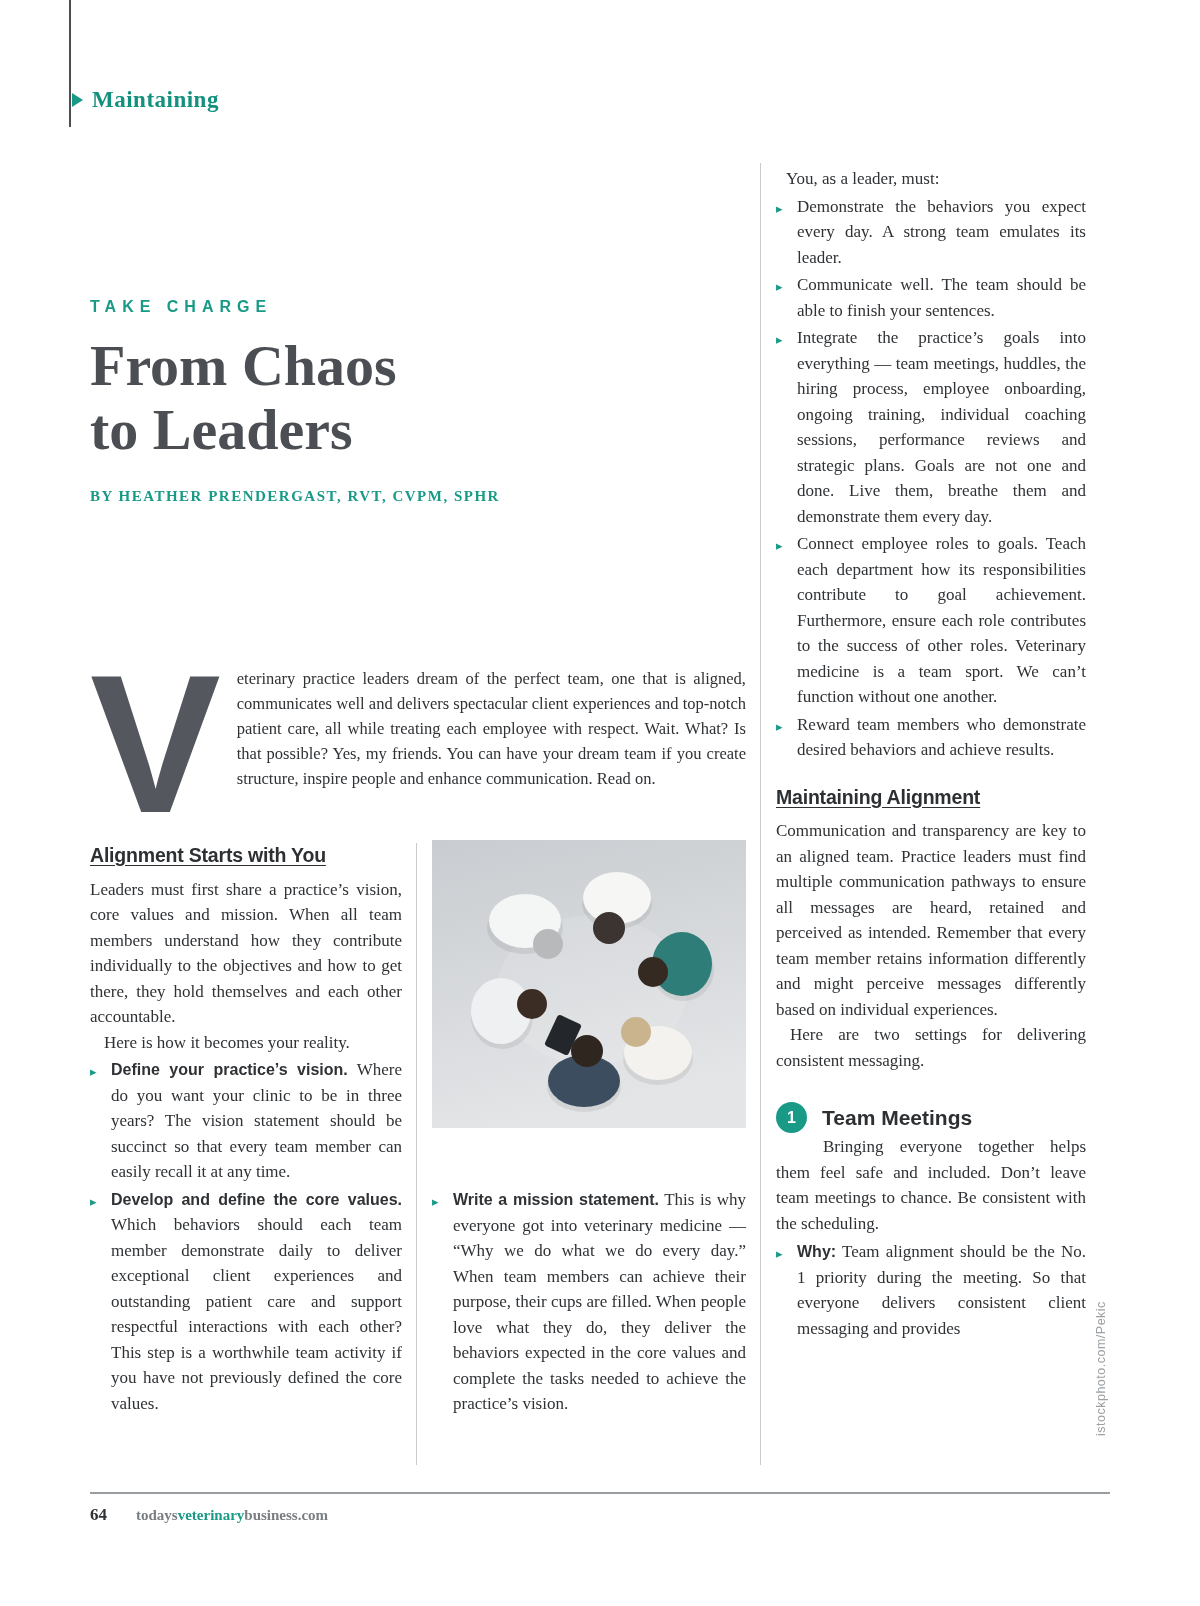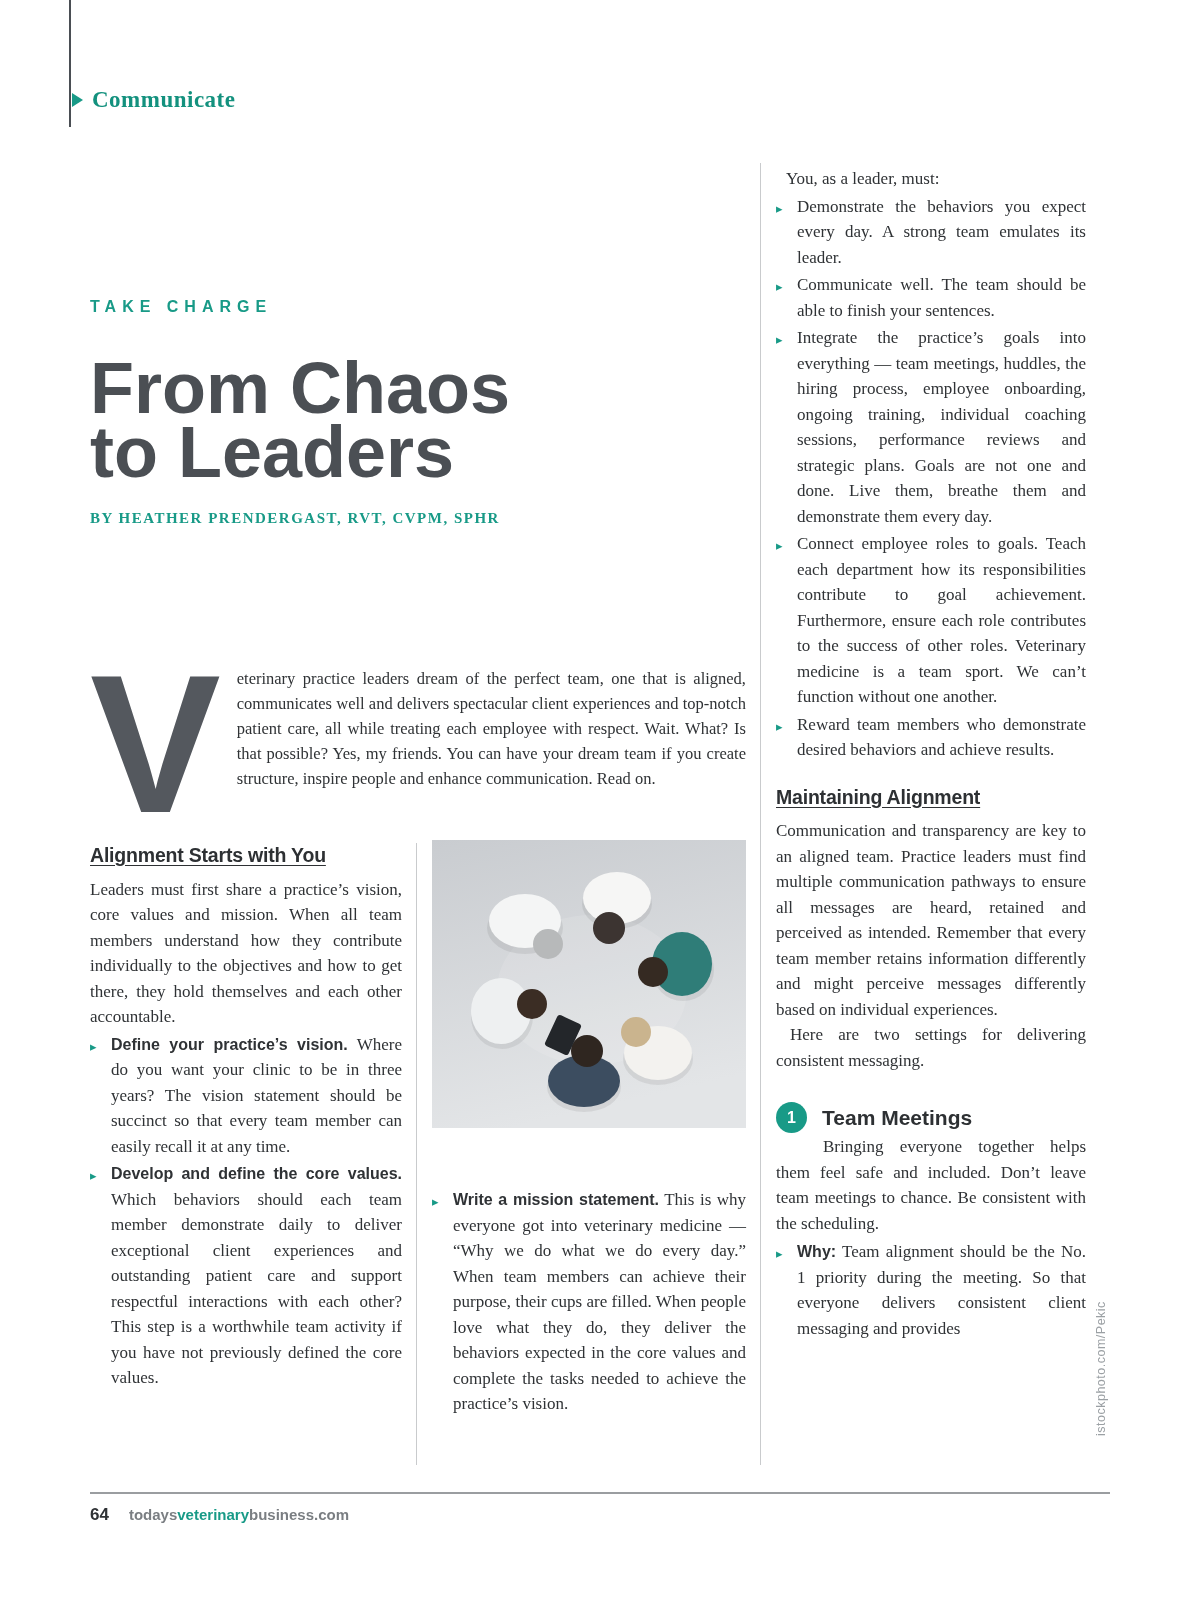--- a/index.html
+++ b/index.html
@@ -14,21 +14,21 @@
     position:relative;width:1200px;height:1606px;overflow:hidden;
     font-family:"Liberation Serif",serif;color:var(--ink);
   }
   .corner-line{position:absolute;left:69px;top:0;width:2px;height:127px;background:#4a4e53}
   .section-label{position:absolute;left:72px;top:87px;display:flex;align-items:center;gap:9px}
   .arrow-icon{width:0;height:0;border-left:11px solid var(--teal);border-top:7px solid transparent;border-bottom:7px solid transparent}
   .section-label .txt{font-family:"Liberation Serif",serif;font-weight:bold;font-size:23px;color:#13917e;letter-spacing:.5px}
 
   .headline{position:absolute;left:90px;top:298px;width:656px;text-align:left}
   .kicker{font-family:"Liberation Sans",sans-serif;font-weight:bold;font-size:16px;letter-spacing:6px;color:var(--teal)}
-  .title{margin-top:40px;font-family:Liberation Sans, sans-serif;font-weight:bold;font-size:72px;line-height:64px;color:var(--title-gray)}
+  .title{margin-top:18px;font-family:Liberation Serif, serif;font-weight:bold;font-size:58px;line-height:64px;color:var(--title-gray)}
   .subtitle{margin:26px auto 0;width:528px;font-family:"Liberation Sans",sans-serif;font-size:20.5px;line-height:29px;color:#55585c}
   .byline{margin-top:26px;font-family:"Liberation Serif",serif;font-weight:bold;font-size:15px;letter-spacing:1.5px;color:var(--teal)}
 
   .intro{position:absolute;left:90px;top:666px;width:656px;text-align:justify;font-size:16.5px;line-height:25px}
   .dropcap{float:left;font-family:"Liberation Sans",sans-serif;font-weight:bold;font-size:196px;line-height:150px;color:#54585e;margin:4px 16px 0 0}
 
   .divider{position:absolute;width:1px;background:var(--rule-gray)}
   .divider-left{left:416px;top:843px;height:622px}
   .divider-right{left:760px;top:163px;height:1302px}
 
@@ -53,33 +53,33 @@
 
   .team-block{position:relative;margin-top:26px;padding-top:2px}
   .num-circle{position:absolute;left:0;top:3px;width:31px;height:31px;border-radius:50%;background:var(--teal);color:#fff;font-family:"Liberation Sans",sans-serif;font-weight:bold;font-size:16px;display:flex;align-items:center;justify-content:center}
   .team-block h3{font-family:"Liberation Sans",sans-serif;font-weight:bold;font-size:21px;color:#2d3033;margin-left:46px;line-height:33px;text-align:left}
   .team-body{text-indent:47px;margin-top:0}
   .why-bullet{margin-top:3px}
 
   .credit{position:absolute;left:1094px;top:1252px;height:184px;writing-mode:vertical-rl;transform:rotate(180deg);font-family:"Liberation Sans",sans-serif;font-size:12.5px;color:#9ba0a4;letter-spacing:.5px}
 
   .footer-rule{position:absolute;left:90px;top:1492px;width:1020px;height:2px;background:#9a9da0}
-  .footer{position:absolute;left:90px;top:1505px;display:flex;align-items:baseline;gap:20px;font-family:Liberation Sans, sans-serif}
+  .footer{position:absolute;left:90px;top:1505px;display:flex;align-items:baseline;gap:29px;font-family:Liberation Serif, serif}
   .pagenum{font-weight:bold;font-size:17px;color:#2f3235}
   .site{font-weight:bold;font-size:15px;color:#7a7e82}
   .site .site-teal{color:var(--teal)}
 </style>
 </head>
 <body>
 
 <div class="corner-line"></div>
 
 <div class="section-label">
   <span class="arrow-icon"></span>
-  <span class="txt">Communicate</span>
+  <span class="txt">Maintaining</span>
 </div>
 
 <div class="headline">
   <div class="kicker">TAKE CHARGE</div>
   <div class="title">
     <div>From Chaos</div>
     <div>to Leaders</div>
   </div>
   <div class="byline">BY HEATHER PRENDERGAST, RVT, CVPM, SPHR</div>
 </div>
@@ -87,20 +87,21 @@
 <div class="intro">
   <span class="dropcap">V</span><span>eterinary practice leaders dream of the perfect team, one that is aligned, communicates well and delivers spectacular client experiences and top-notch patient care, all while treating each employee with respect. Wait. What? Is that possible? Yes, my friends. You can have your dream team if you create structure, inspire people and enhance communication. Read on.</span>
 </div>
 
 <div class="divider divider-left"></div>
 <div class="divider divider-right"></div>
 
 <div class="col col-left">
   <h2 class="sec">Alignment Starts with You</h2>
   <p>Leaders must first share a practice’s vision, core values and mission. When all team members understand how they contribute individually to the objectives and how to get there, they hold themselves and each other accountable.</p>
+  <p class="indent">Here is how it becomes your reality.</p>
 
   <div class="bullet">
     <span class="tri">▸</span>
     <p><span class="lead">Define your practice’s vision.</span> <span>Where do you want your clinic to be in three years? The vision statement should be succinct so that every team member can easily recall it at any time.</span></p>
   </div>
 
   <div class="bullet">
     <span class="tri">▸</span>
     <p><span class="lead">Develop and define the core values.</span> <span>Which behaviors should each team member demonstrate daily to deliver exceptional client experiences and outstanding patient care and support respectful interactions with each other? This step is a worthwhile team activity if you have not previously defined the core values.</span></p>
   </div>

